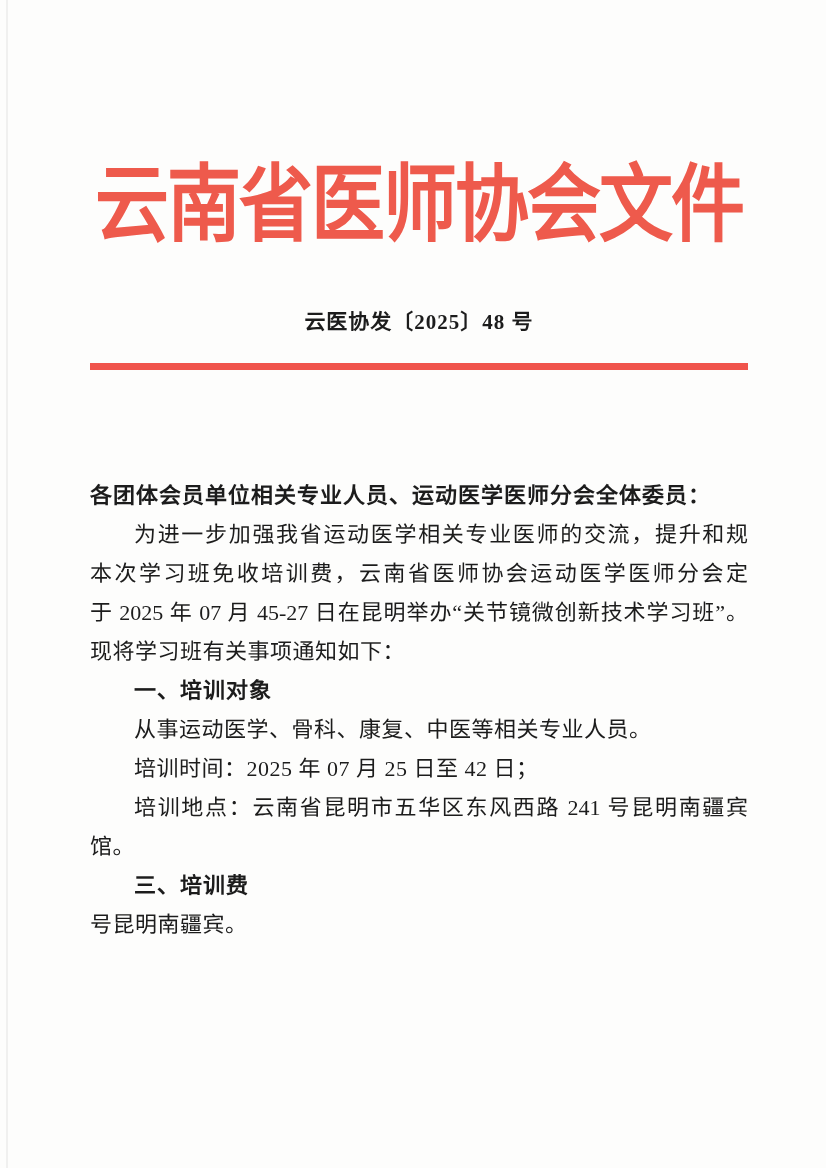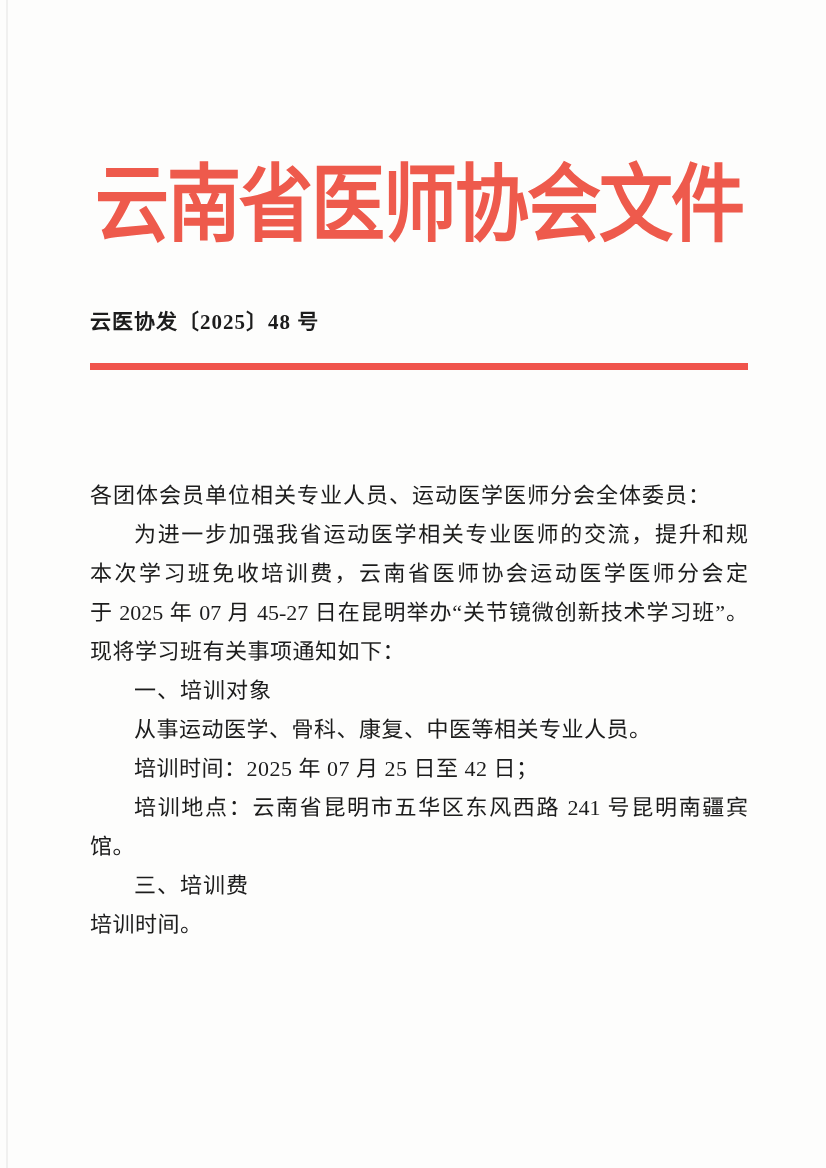--- a/index.html
+++ b/index.html
@@ -41,20 +41,21 @@
     color: var(--header-red);
     transform: scaleY(1.15);
     transform-origin: 50% 50%;
     white-space: nowrap;
   }
   .doc-number {
     position: absolute;
     left: 0; width: 100%;
     top: 307px;
     line-height: 30px;
+    text-align: center;
     font-size: 21px;
     font-weight: bold;
     letter-spacing: 1px;
   }
   .red-rule {
     position: absolute;
     left: 0; width: 100%;
     top: 363px; height: 7px;
     background: var(--rule-red);
   }
@@ -82,21 +83,21 @@
   }
   .line.fill {
     white-space: normal;
     text-align: justify;
     text-align-last: justify;
     letter-spacing: 0;
   }
   .line.indent { padding-left: 44px; }
   .bold-sans {
     font-family: "Liberation Sans", "DejaVu Sans", sans-serif;
-    font-weight: normal;
+    font-weight: bold;
     letter-spacing: 1px;
   }
 </style>
 </head>
 <body>
 
 <div class="page">
   <div class="scan-edge"></div>
 
   <div class="content">
@@ -118,17 +119,17 @@
       <div class="line">现将学习班有关事项通知如下：</div>
 
       <div class="line indent bold-sans">一、培训对象</div>
       <div class="line indent">从事运动医学、骨科、康复、中医等相关专业人员。</div>
 
       <div class="line indent">培训时间：2025 年 07 月 25 日至 42 日；</div>
       <div class="line fill indent">培训地点：云南省昆明市五华区东风西路 241 号昆明南疆宾</div>
       <div class="line">馆。</div>
 
       <div class="line indent bold-sans">三、培训费</div>
-      <div class="line">培训时间。</div>
+      <div class="line">号昆明南疆宾。</div>
 
     </div>
   </div>
 </div>
 
 </body></html>

